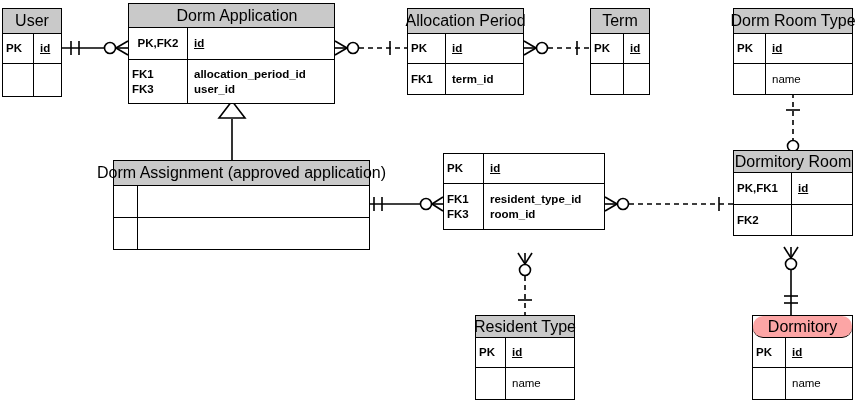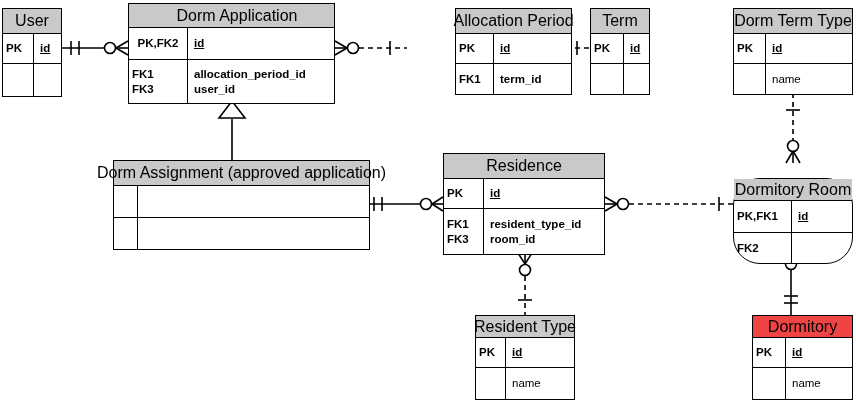--- a/index.html
+++ b/index.html
@@ -139,21 +139,21 @@
           <div class="key-cell" style="width: 59px;">
             <div>FK1</div>
             <div>FK3</div>
           </div>
           <div class="attr-cell">
             <div class="a-fk">allocation_period_id</div>
             <div class="a-fk">user_id</div>
           </div>
         </div>
       </div>
-      <div class="entity" style="left: 407px; top: 8px; width: 117px; margin-left: 48px;">
+      <div class="entity" style="left: 407px; top: 8px; width: 117px;">
         <div class="entity-header" style="height: 25px; background: rgb(201, 201, 201);">Allocation Period</div>
         <div class="entity-row" style="min-height: 30px;">
           <div class="key-cell" style="width: 38px;">
             <div>PK</div>
           </div>
           <div class="attr-cell">
             <div class="a-pk">id</div>
           </div>
         </div>
         <div class="entity-row" style="min-height: 30px;">
@@ -174,21 +174,21 @@
           <div class="attr-cell">
             <div class="a-pk">id</div>
           </div>
         </div>
         <div class="entity-row" style="min-height: 30px;">
           <div class="key-cell" style="width: 33px;"></div>
           <div class="attr-cell"></div>
         </div>
       </div>
       <div class="entity" style="left: 733px; top: 8px; width: 120px;">
-        <div class="entity-header" style="height: 25px; background: rgb(201, 201, 201);">Dorm Term Type</div>
+        <div class="entity-header" style="height: 25px; background: rgb(201, 201, 201);">Dorm Room Type</div>
         <div class="entity-row" style="min-height: 30px;">
           <div class="key-cell" style="width: 32px;">
             <div>PK</div>
           </div>
           <div class="attr-cell">
             <div class="a-pk">id</div>
           </div>
         </div>
         <div class="entity-row" style="min-height: 30px;">
           <div class="key-cell" style="width: 32px;"></div>
@@ -202,41 +202,40 @@
         <div class="entity-row" style="min-height: 32px;">
           <div class="key-cell" style="width: 24px;"></div>
           <div class="attr-cell"></div>
         </div>
         <div class="entity-row" style="min-height: 31px;">
           <div class="key-cell" style="width: 24px;"></div>
           <div class="attr-cell"></div>
         </div>
       </div>
       <div class="entity" style="left: 443px; top: 153px; width: 162px;">
-        <div class="entity-header" style="height: 25px; background: rgb(201, 201, 201);">Residence</div>
         <div class="entity-row" style="min-height: 30px;">
           <div class="key-cell" style="width: 40px;">
             <div>PK</div>
           </div>
           <div class="attr-cell">
             <div class="a-pk">id</div>
           </div>
         </div>
         <div class="entity-row" style="min-height: 45px;">
           <div class="key-cell" style="width: 40px;">
             <div>FK1</div>
             <div>FK3</div>
           </div>
           <div class="attr-cell">
             <div class="a-fk">resident_type_id</div>
             <div class="a-fk">room_id</div>
           </div>
         </div>
       </div>
-      <div class="entity" style="left: 733px; top: 178px; width: 120px; border-radius: 27px;">
+      <div class="entity" style="left: 733px; top: 150px; width: 120px;">
         <div class="entity-header" style="height: 22px; background: rgb(201, 201, 201);">Dormitory Room</div>
         <div class="entity-row" style="min-height: 32px;">
           <div class="key-cell" style="width: 58px;">
             <div>PK,FK1</div>
           </div>
           <div class="attr-cell">
             <div class="a-pk">id</div>
           </div>
         </div>
         <div class="entity-row" style="min-height: 30px;">
@@ -256,21 +255,21 @@
           </div>
         </div>
         <div class="entity-row" style="min-height: 31px;">
           <div class="key-cell" style="width: 30px;"></div>
           <div class="attr-cell">
             <div class="a-plain">name</div>
           </div>
         </div>
       </div>
       <div class="entity" style="left: 752px; top: 315px; width: 101px;">
-        <div class="entity-header" style="height: 22px; background: #ef4444;">Dormitory</div>
+        <div class="entity-header" style="height: 22px; background: #fca5a5; border-radius: 10px;">Dormitory</div>
         <div class="entity-row" style="min-height: 30px;">
           <div class="key-cell" style="width: 33px;">
             <div>PK</div>
           </div>
           <div class="attr-cell">
             <div class="a-pk">id</div>
           </div>
         </div>
         <div class="entity-row" style="min-height: 31px;">
           <div class="key-cell" style="width: 33px;"></div>

